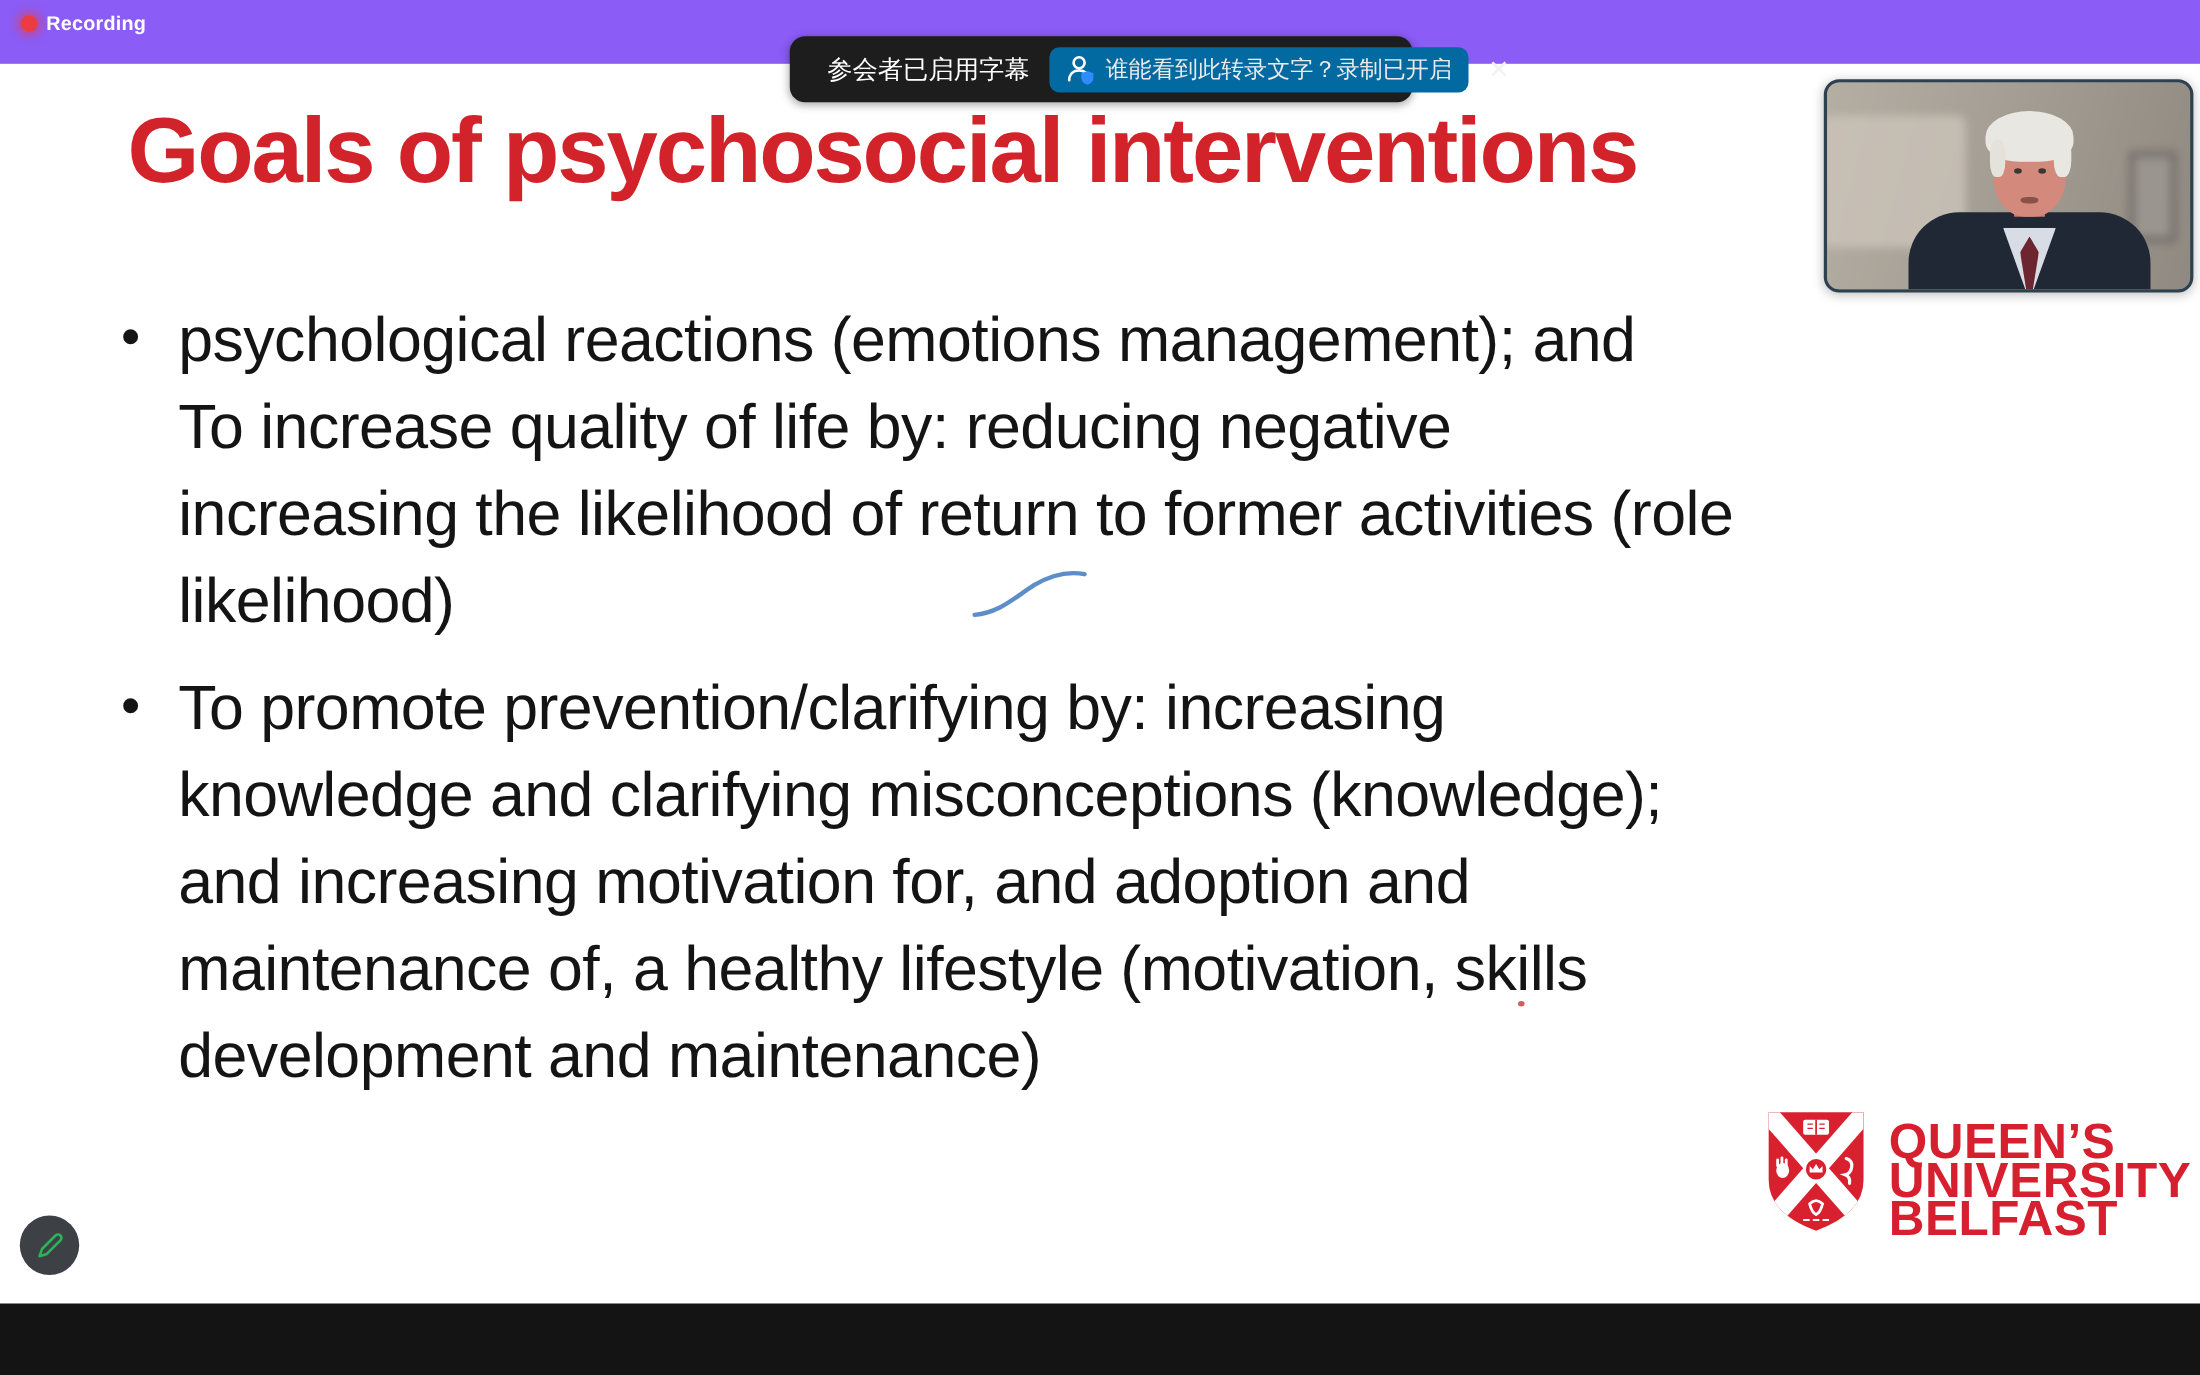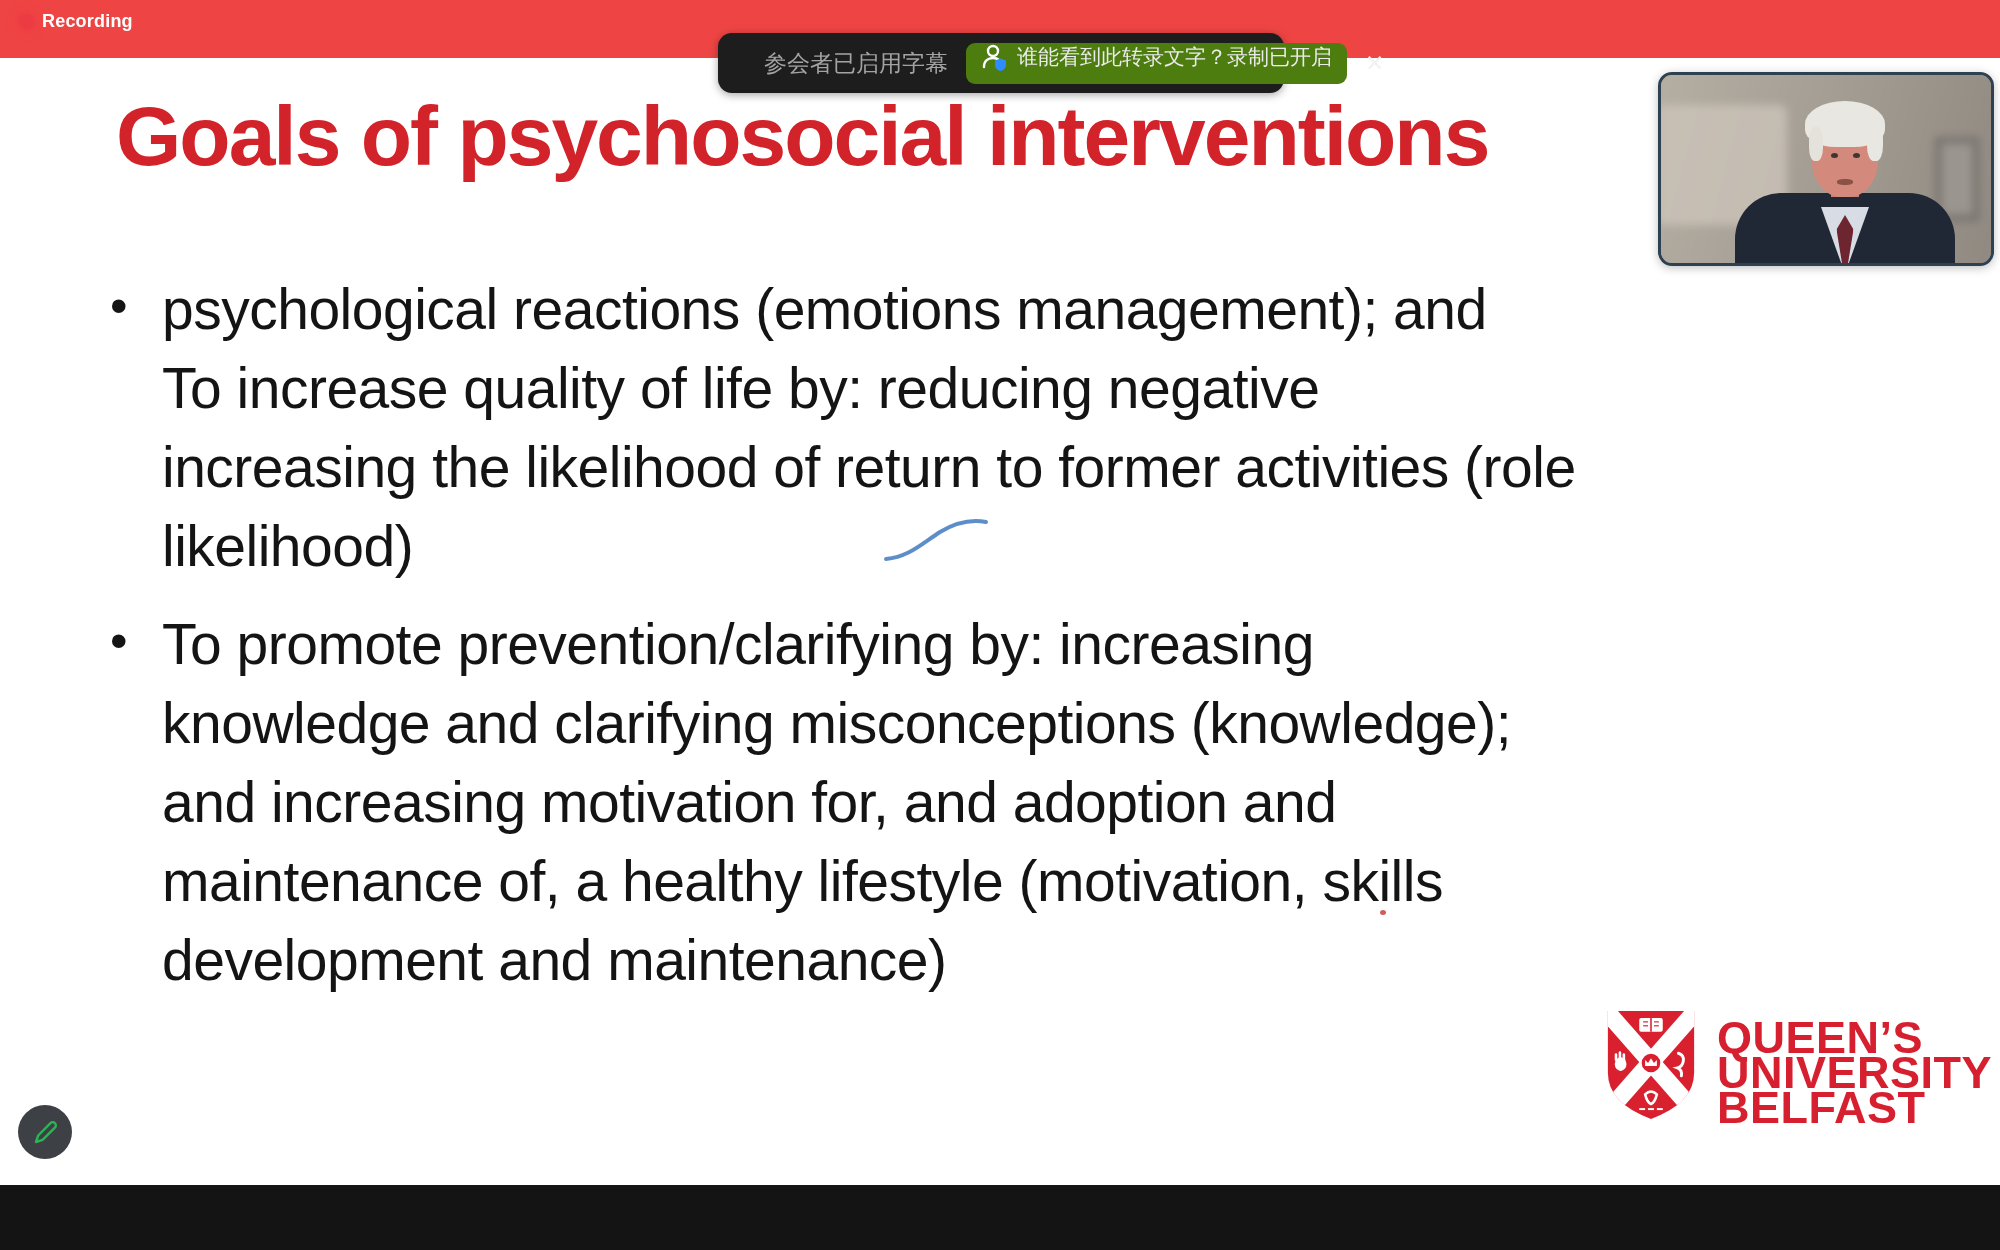--- a/index.html
+++ b/index.html
@@ -3,38 +3,38 @@
 <meta charset="utf-8">
 <style>
   * { margin:0; padding:0; box-sizing:border-box; }
   html,body { width:2000px; height:1250px; }
   body {
     position:relative; background:#ffffff; overflow:hidden;
     font-family:"Liberation Sans", sans-serif;
   }
 
   
-  .top-bar { position:absolute; left:0; top:0; width:2000px; height:58px; background:#ef4444; z-index:3; }
+  .top-bar { position:absolute; left:0; top:0; width:2000px; height:58px; background:#8b5cf6; z-index:3; }
   .bottom-bar { position:absolute; left:0; top:1185px; width:2000px; height:65px; background:#141414; z-index:3; }
 
   .recording { position:absolute; left:19px; top:11px; display:flex; align-items:center; gap:8px; }
   .rec-dot { width:15px; height:15px; border-radius:50%; background:#ec3b43;
              box-shadow:0 0 9px 3px rgba(236,59,67,.65); }
   .rec-label { color:#ffffff; font-size:18px; font-weight:bold; letter-spacing:.2px; }
 
   
   .toast {
     position:absolute; left:718px; top:33px; width:566px; height:60px;
     background:#1d1d1e; border-radius:14px; z-index:6;
     display:flex; align-items:center; padding:0 22px 0 34px; gap:18px;
     box-shadow:0 2px 8px rgba(0,0,0,.35);
   }
-  .toast-caption { color:#a3a3a3; font-size:23px; white-space:nowrap;margin-left:12px; }
+  .toast-caption { color:#ffffff; font-size:23px; white-space:nowrap; }
   .toast-pill {
-    display:flex; gap:9px; background:#4d7c0f;
+    display:flex; align-items:center; gap:9px; background:#0369a1;
     border-radius:9px; height:41px; padding:0 15px; cursor:pointer;
   }
   .pill-text { color:#ebebeb; font-size:21px; white-space:nowrap; }
   .toast-close { margin-left:auto; color:#f2f2f2; font-size:23px; line-height:1;
                  cursor:pointer; font-weight:400; }
 
   
   .slide { position:absolute; left:0; top:58px; width:1676px; height:1127px; background:#ffffff; z-index:1;padding-left:12px; }
 
   .slide-title {

